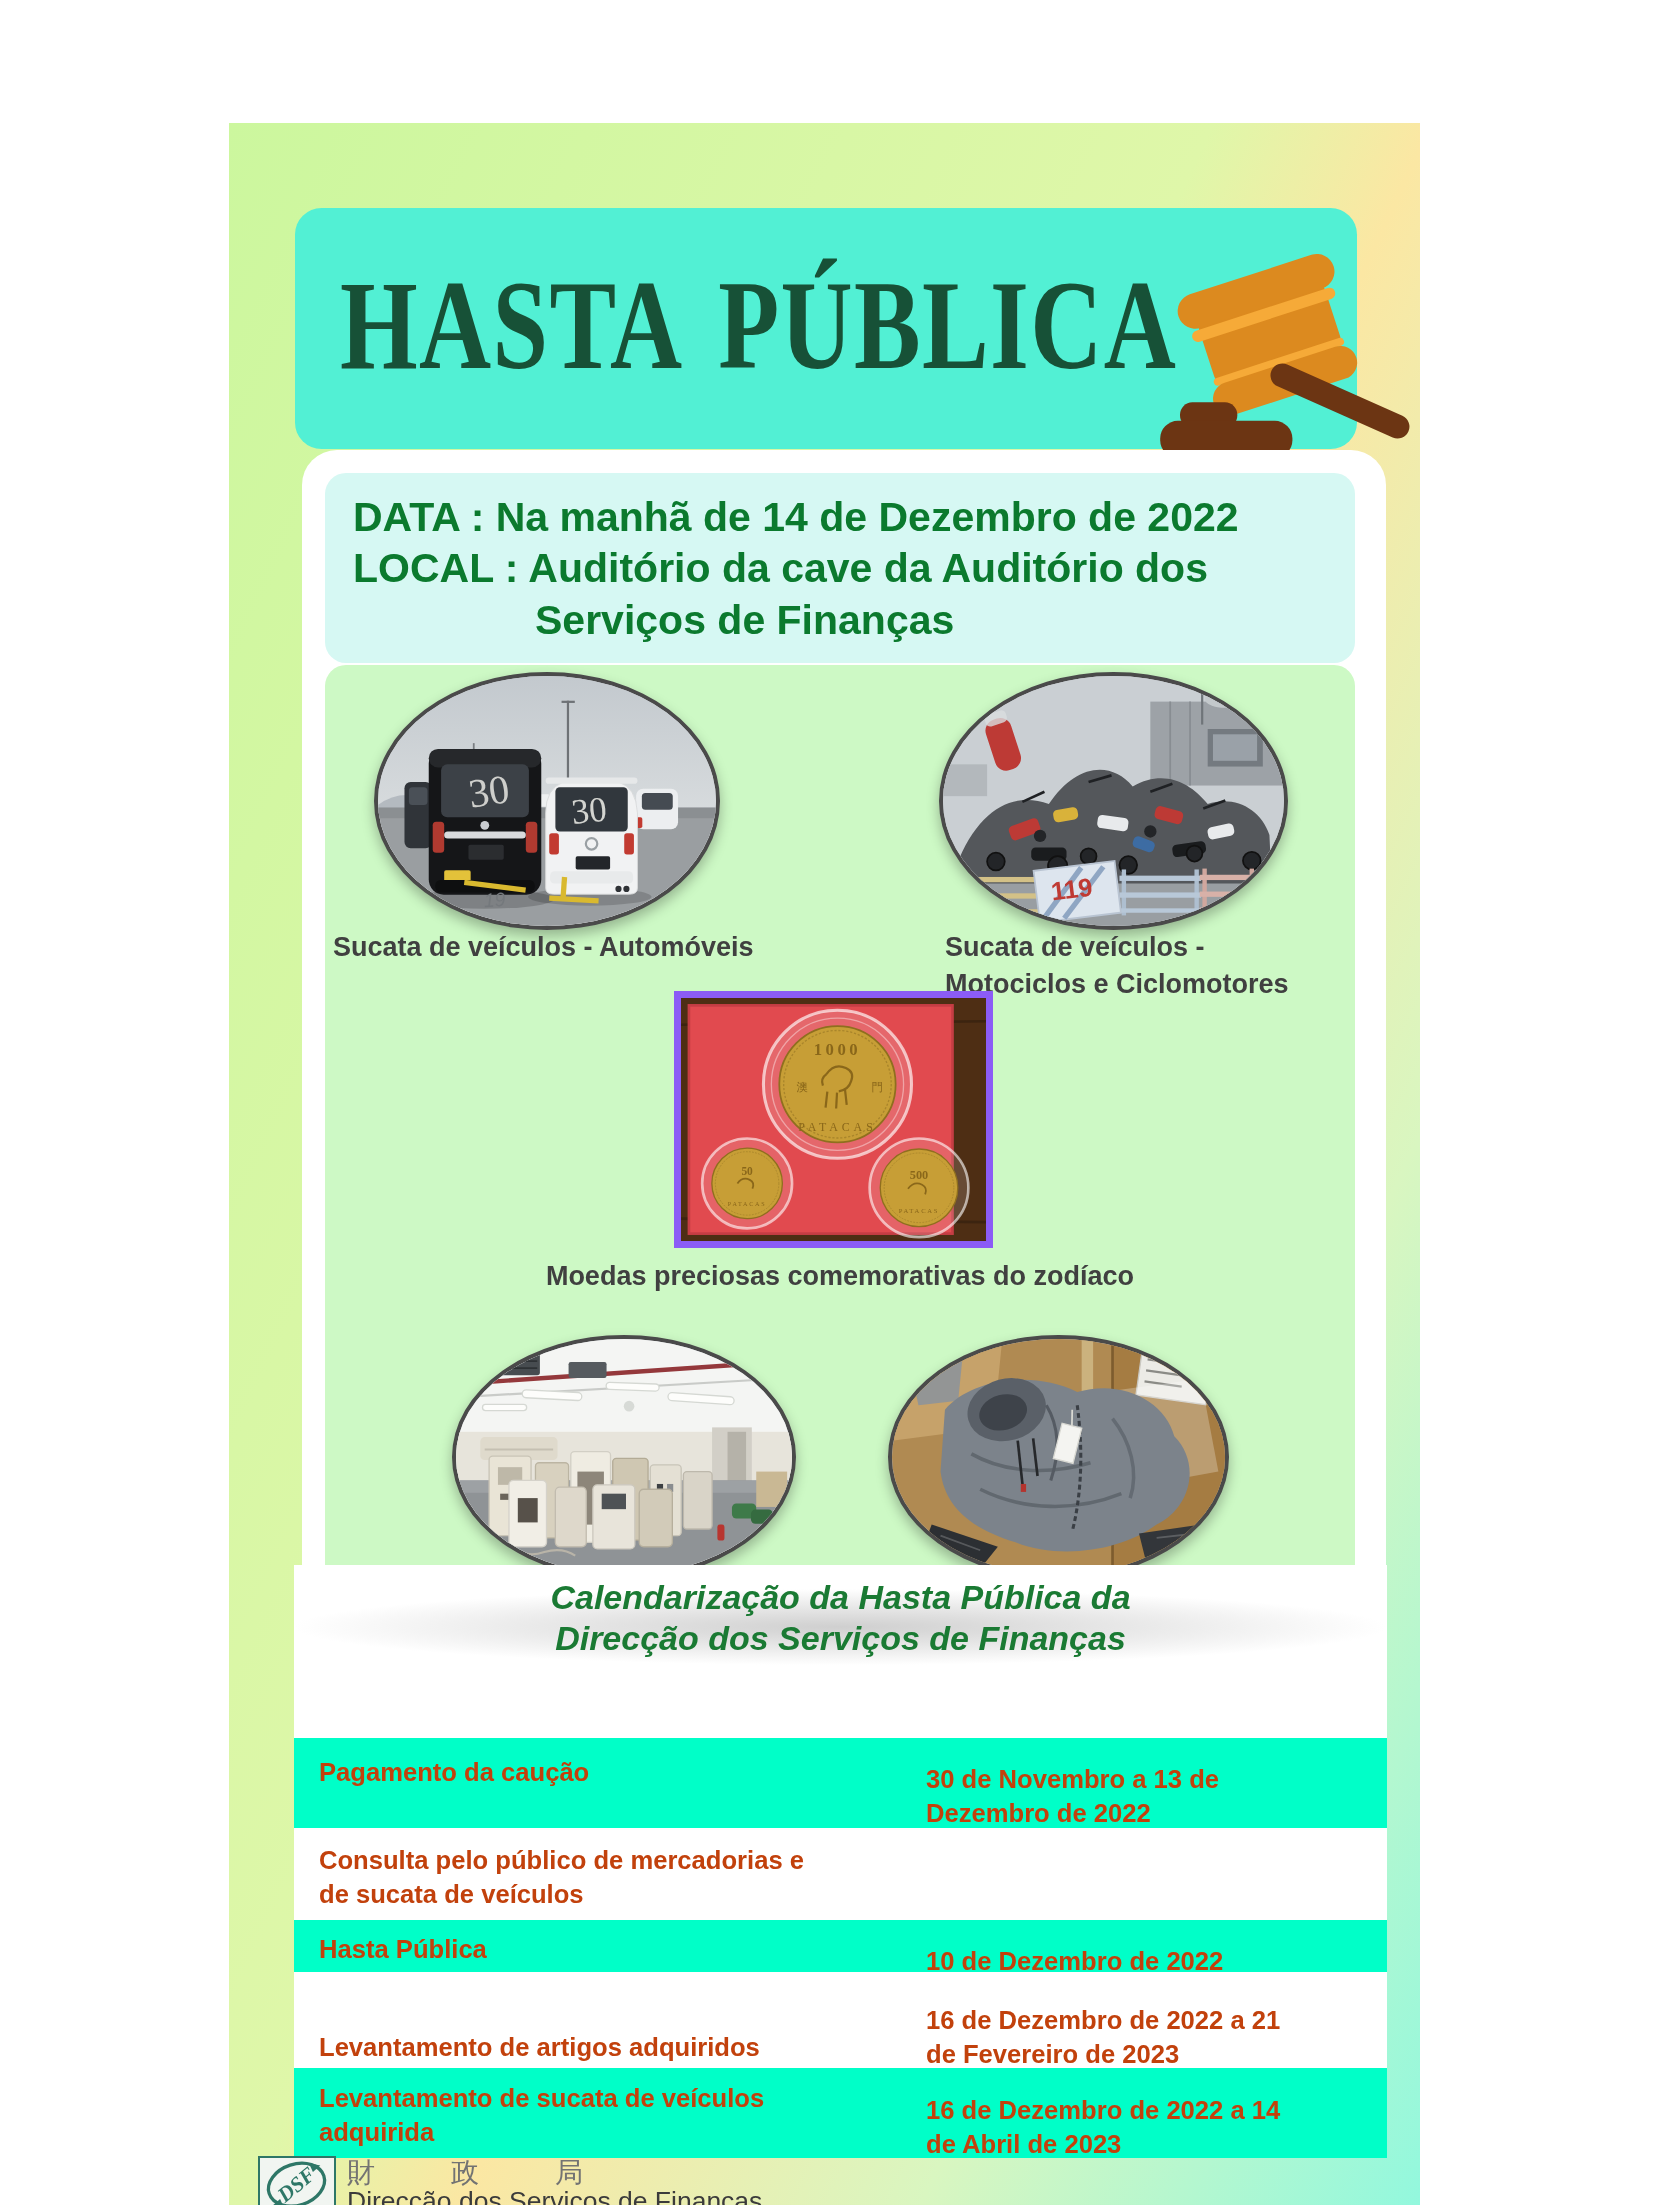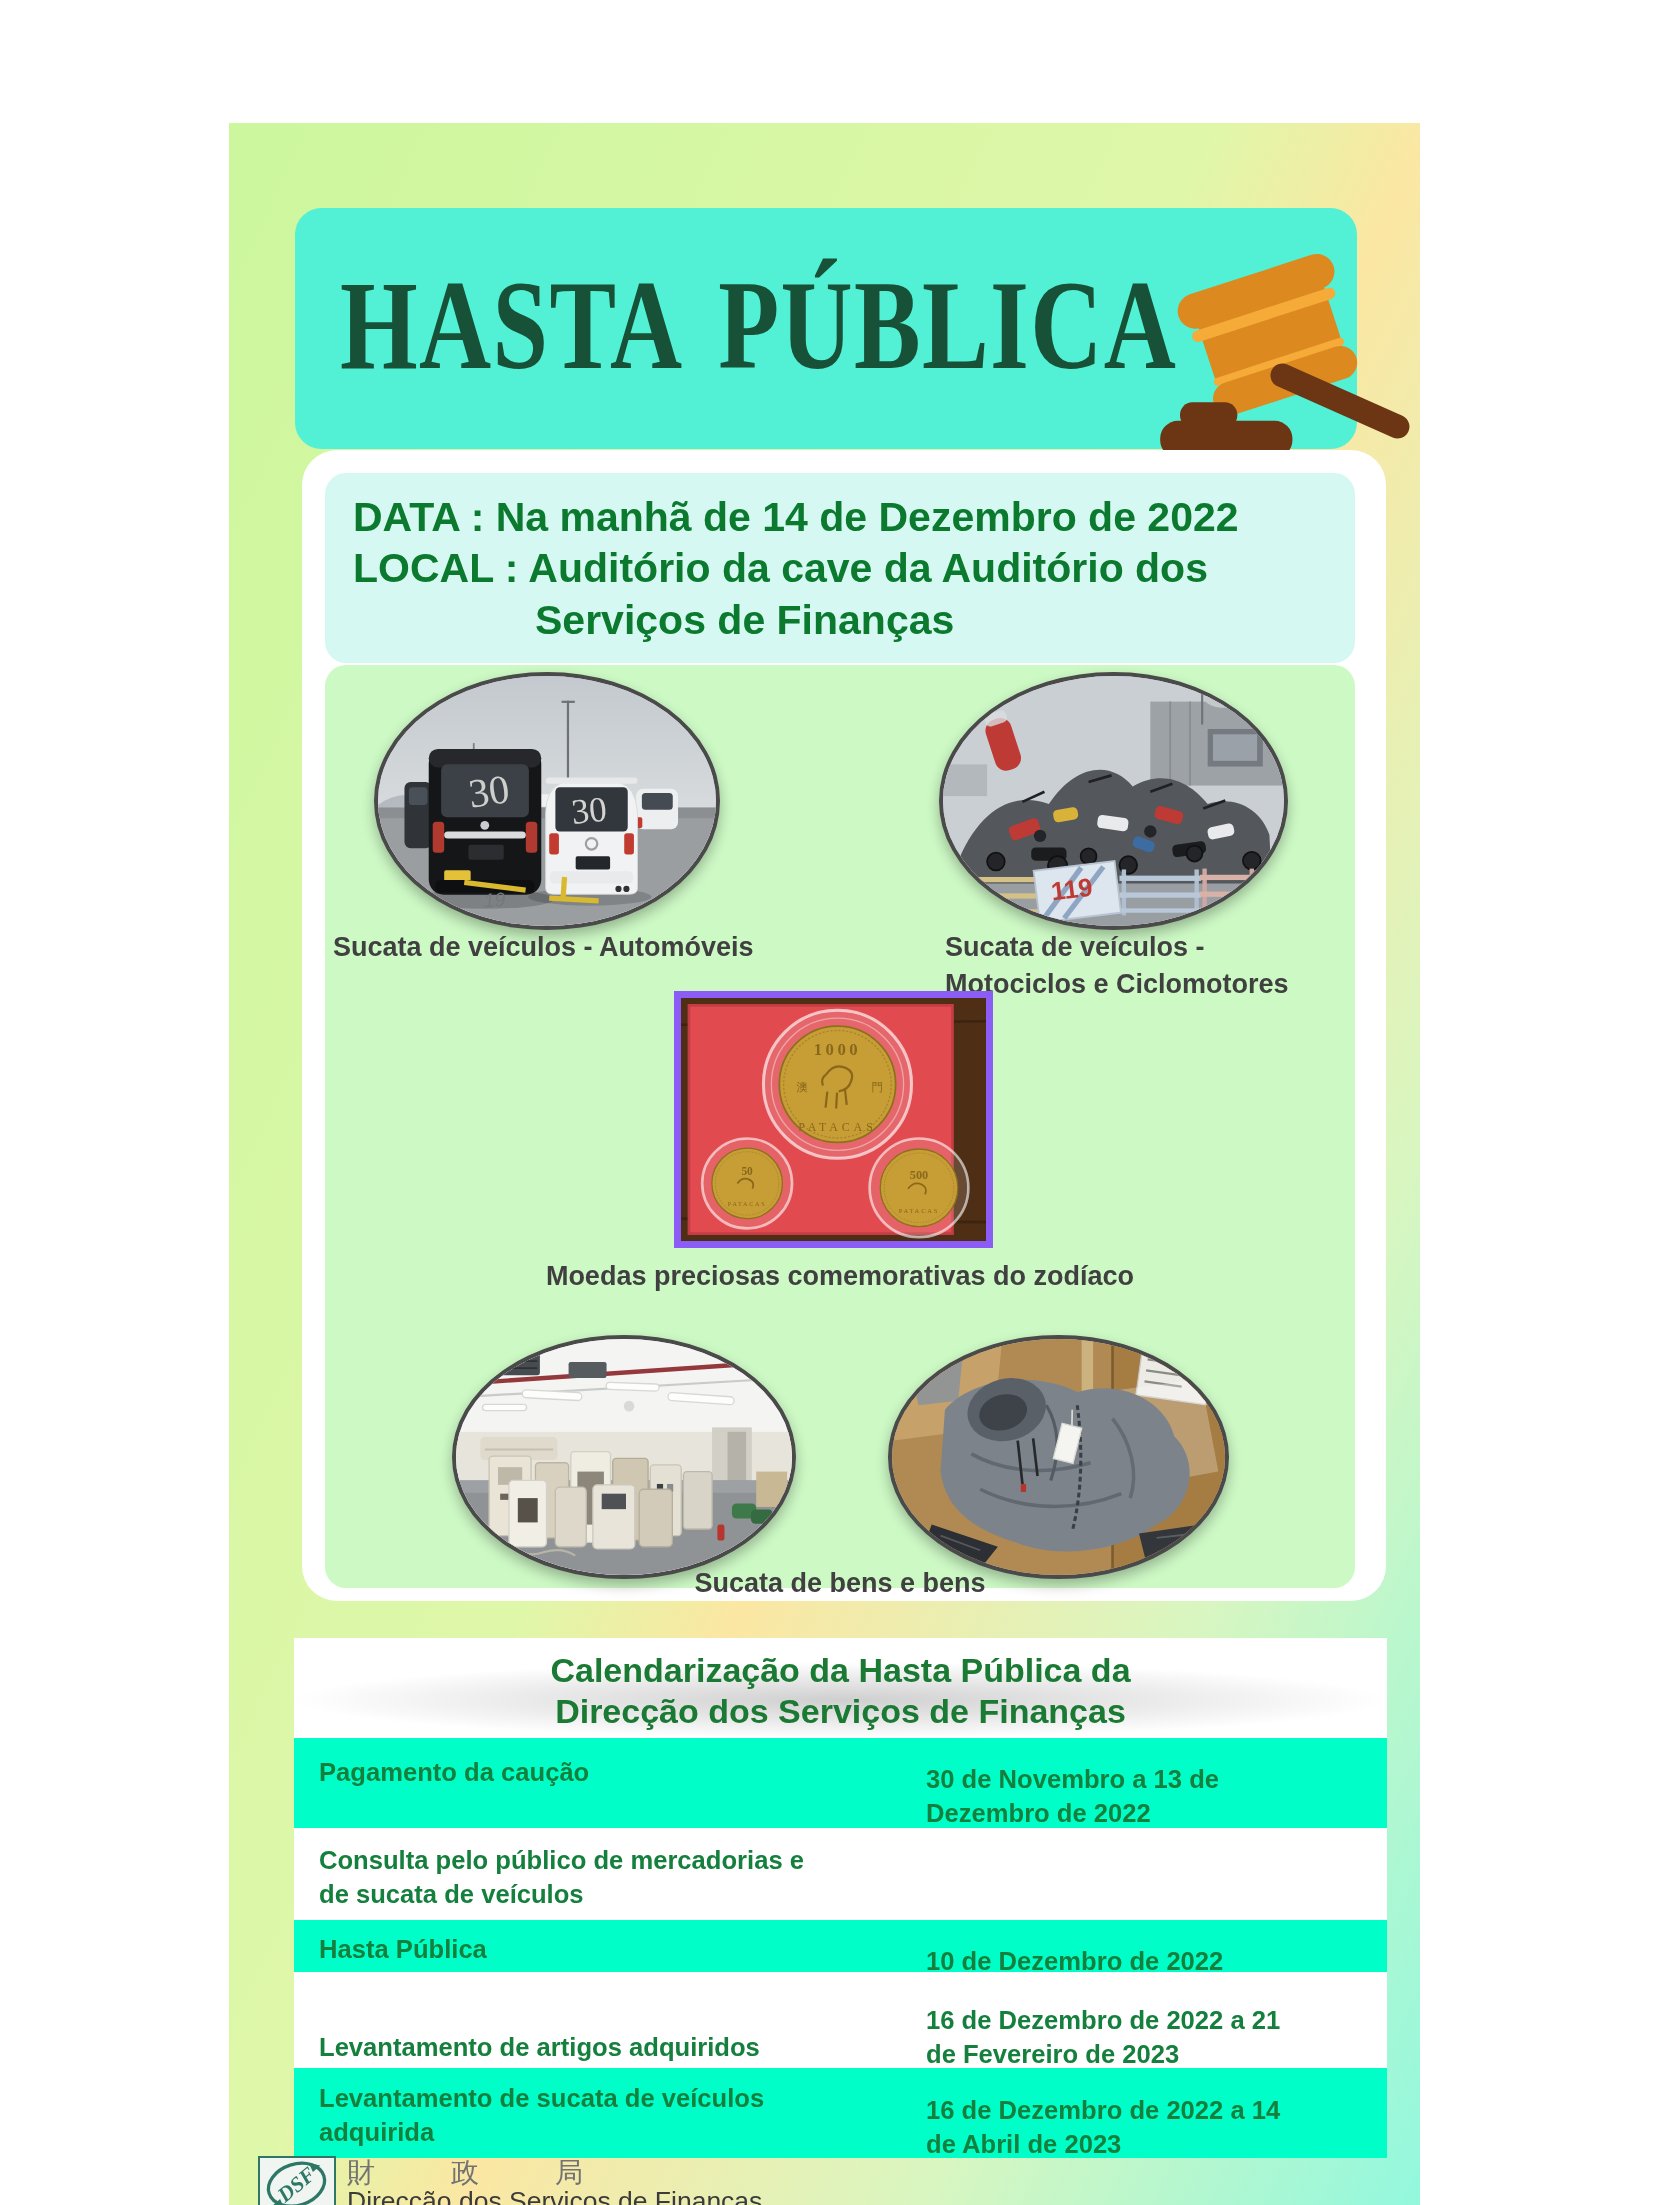--- a/index.html
+++ b/index.html
@@ -21,28 +21,28 @@
   .green-panel{left:325px;top:665px;width:1030px;height:923px;background:#cdf9c5;border-radius:21px;}
   .oval{border:4.4px solid #4a4a4a;border-radius:50%;overflow:hidden;box-shadow:0 6.2px 13.2px rgba(0,0,0,.28);
         background:#c8cdd2;}
   .oval svg{display:block;width:100%;height:100%;}
   .caption{font-size:27px;font-weight:700;color:#404040;line-height:37px;white-space:pre-line;}
   .caption-center{text-align:center;}
   .coins-frame{left:674px;top:991px;width:319px;height:257px;border:7px solid #8b5cf6;
     box-sizing:border-box;background:#4e2e14;}
   
   .schedule-box{left:294px;top:1638px;width:1093px;height:520px;background:#ffffff;}
-  .schedule-head{left:294px;top:1638px;width:1093px;height:100px;
-    background:radial-gradient(closest-side at 50% 62%,#cfcfcf 0%,#e9e9e9 55%,#ffffff 100%);}
+  .schedule-head{left:294px;top:1565px;width:1093px;height:100px;
+    background:radial-gradient(closest-side at 50% 62%,#cfcfcf 0%,#e9e9e9 55%,#ffffff 100%);font-style:italic;}
   .schedule-title{width:1093px;text-align:center;font-size:34px;font-weight:700;color:#1a7a33;
     line-height:41px;}
   .row{left:294px;width:1093px;}
   .row-teal{background:#00ffc8;}
   .row-white{background:#ffffff;}
-  .cell{position:absolute;font-size:25.6px;font-weight:600;color:#15803d;line-height:34px;white-space:pre-line;}
+  .cell{position:absolute;font-size:25.6px;font-weight:600;color:#c2410c;line-height:34px;white-space:pre-line;}
   .cell-item{left:25px;width:591px;}
   .cell-date{left:632px;width:441px;margin-top:12px;}
   
   .logo-box{left:258px;top:2156px;width:78px;height:59px;background:#f1f5f1;
     border:2.2px solid #2e7767;box-sizing:border-box;}
   .footer-cjk{left:347px;top:2154px;font-size:28px;color:#737373;letter-spacing:76px;white-space:nowrap;}
   .footer-pt{left:347px;top:2186px;font-size:26.5px;color:#3b3b3b;white-space:nowrap;}
 </style>
 </head>
 <body>

